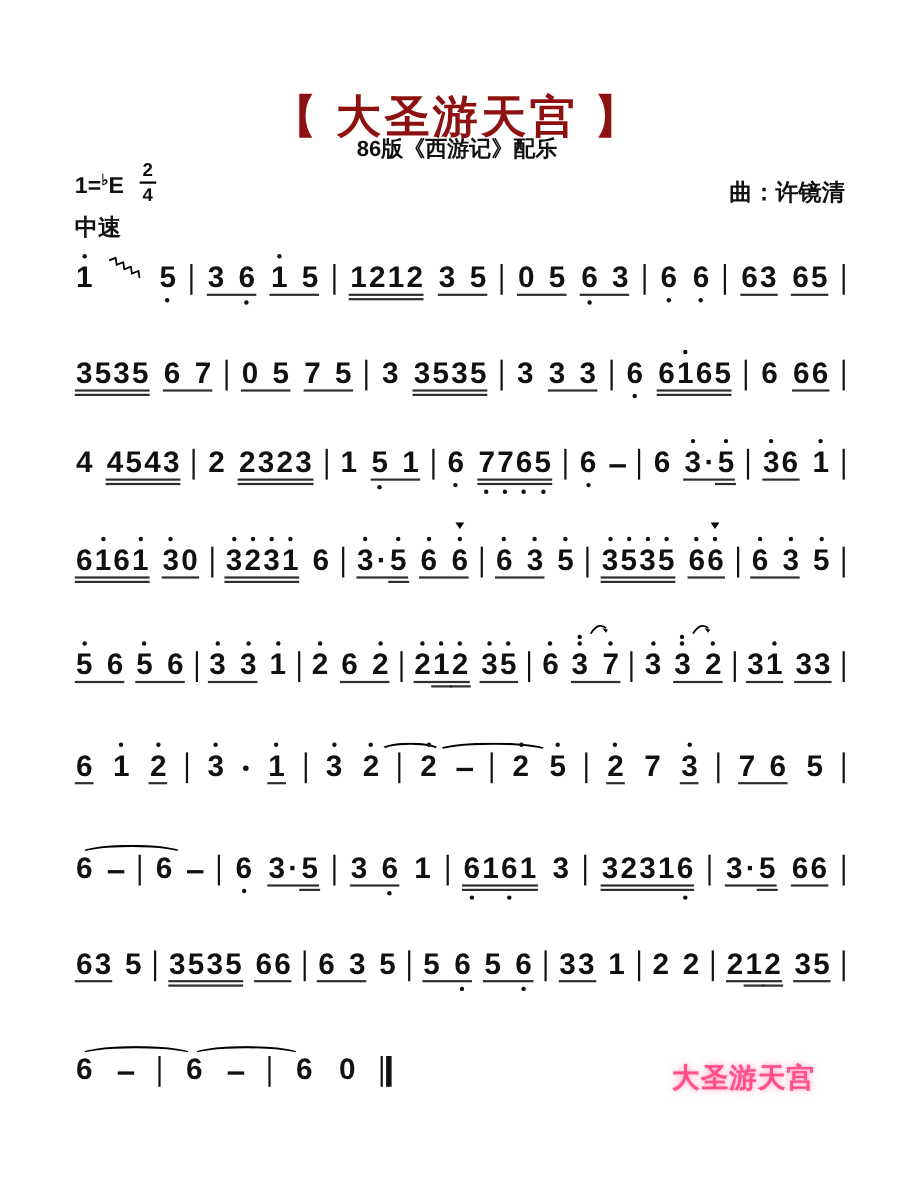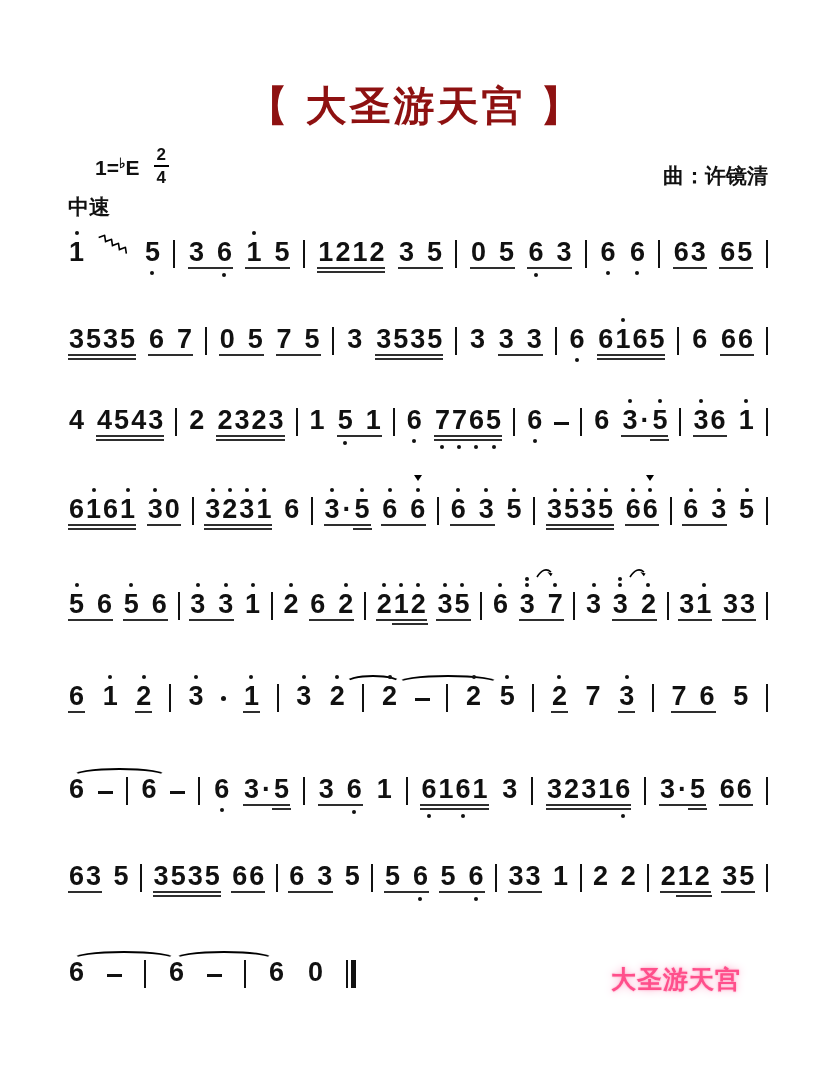--- a/index.html
+++ b/index.html
@@ -4,21 +4,21 @@
 <style>
   html,body{margin:0;padding:0;background:#fff;}
   .page{position:relative;width:831px;height:1077px;background:#ffffff;overflow:hidden;
         font-family:"Liberation Sans",sans-serif;color:#111;}
 
   
   .title{position:absolute;top:52px;left:0;width:100%;text-align:center;
          font-size:41px;font-weight:bold;letter-spacing:3px;}
   .subtitle{position:absolute;top:122px;left:0;width:100%;text-align:center;
             font-size:20px;font-weight:600;}
-  .keysig{position:absolute;left:68px;top:146px;font-size:21px;font-weight:bold;margin-left:27px;}
+  .keysig{position:absolute;left:68px;top:146px;font-size:21px;font-weight:bold;}
   .keysig .flat{font-size:14px;vertical-align:7px;font-weight:bold;}
   .ts{display:inline-block;vertical-align:-8px;margin-left:14px;text-align:center;
       font-size:17px;line-height:1;font-weight:bold;}
   .ts .tsn{display:block;border-bottom:2px solid #000;padding:0 3px 2px;}
   .ts .tsd{display:block;padding-top:2px;}
   .tempo{position:absolute;left:68px;top:193px;font-size:21px;font-weight:600;}
   .credits{position:absolute;right:63px;top:158px;text-align:center;font-size:21px;
            font-weight:600;line-height:1.7;}
 
   
@@ -67,20 +67,21 @@
              font-family:"DejaVu Serif",serif;letter-spacing:1px;
              text-shadow:0 0 8px #ffaacb,0 0 2px #ff8bb0;}
   .date{position:absolute;left:587px;top:996px;font-size:20px;letter-spacing:2px;
         font-family:"DejaVu Serif",serif;color:#000;}
 </style>
 </head>
 <body>
 
 <div class="page">
   <h1 class="title" style="color: rgb(142, 17, 17);">【 大圣游天宫 】</h1>
+  <div class="subtitle">86版《西游记》配乐</div>
 
   <div class="keysig">
     <span>1=</span><span class="flat">♭</span><span>E</span><span class="ts"><b class="tsn">2</b><b class="tsd">4</b></span>
   </div>
 
   <div class="tempo">中速</div>
 
   <div class="credits">
     <div>曲：许镜清</div>
   </div>

